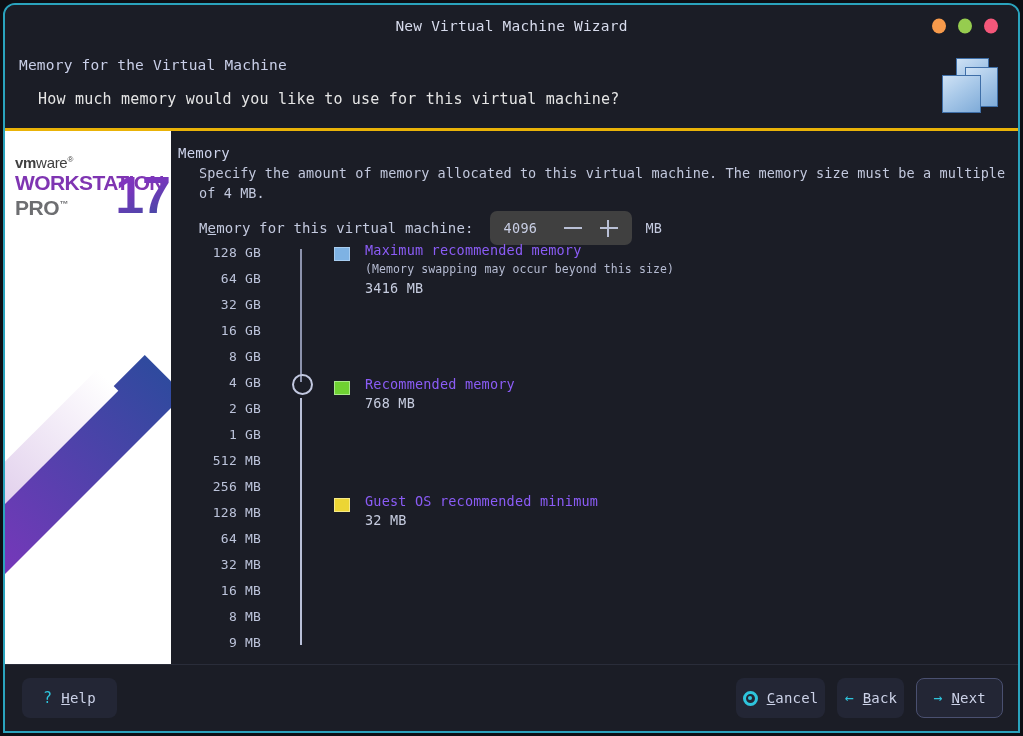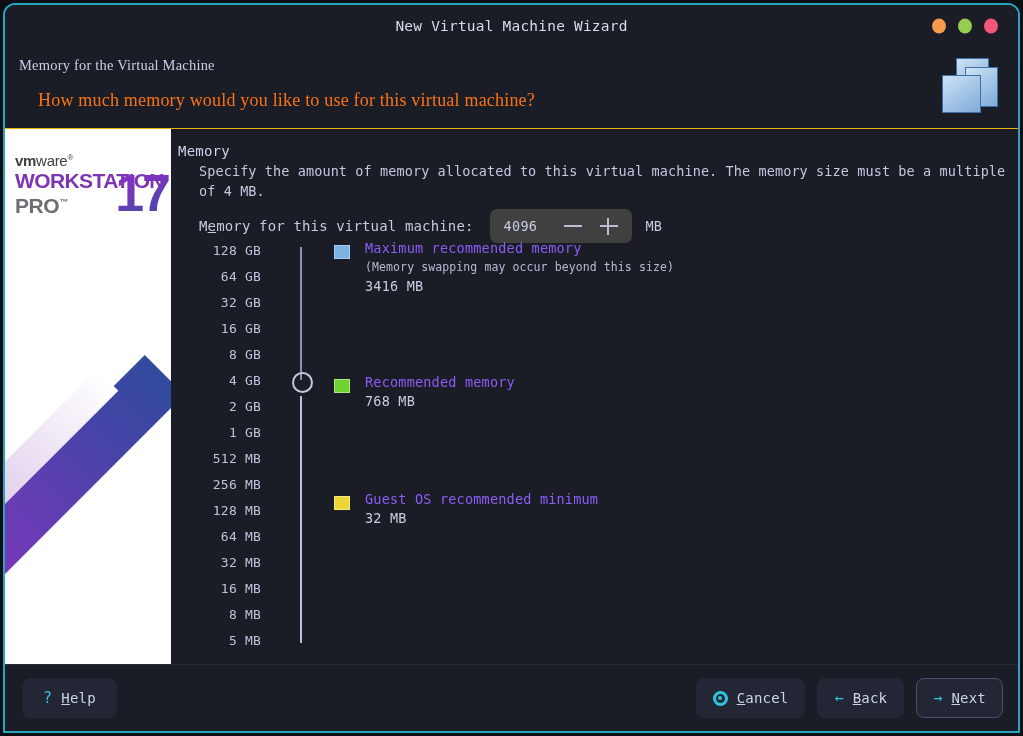--- a/index.html
+++ b/index.html
@@ -63,37 +63,36 @@
   .dot.amber  { background: #f79a4b; }
   .dot.green  { background: #96cc4f; }
   .dot.red    { background: #f4577a; }
 
   
   .header {
     position: relative;
     flex: 0 0 76px;
     background: #1b1d26;
     padding: 6px 0 0 0;
-    border-bottom: 1px solid #eab308;
-    font-family: Liberation Serif, serif;
+    border-bottom: 3px solid #eab308;
   }
   .header-title {
     position: absolute;
     left: 14px;
     top: 11px;
     font-size: 14.5px;
     color: #c9cfe8;
     letter-spacing: 0.2px;
   }
   .header-sub {
     position: absolute;
     left: 33px;
     top: 44px;
-    font-size: 18px;
-    color: #f97316;
+    font-size: 15px;
+    color: #e5e5e5;
     letter-spacing: 0.2px;
   }
   .header-icon {
     position: absolute;
     right: 18px;
     top: 12px;
     width: 62px;
     height: 56px;
   }
   .hi-rect {
@@ -366,21 +365,21 @@
     align-items: center;
   }
   .btn {
     background: #232635;
     border: none;
     border-radius: 8px;
     height: 40px;
     display: inline-flex;
     align-items: center;
     gap: 9px;
-    padding: 0 17px;
+    padding: 0 7px;
     font-family: "DejaVu Sans Mono", "Liberation Mono", monospace;
     font-size: 14px;
     color: #ccd2e8;
     cursor: pointer;
     letter-spacing: 0.2px;
   }
   .btn.help { margin-left: 17px; padding: 0 21px; }
   .btn-group {
     position: absolute;
     right: 15px;
@@ -475,21 +474,21 @@
           <div class="tick">4 GB</div>
           <div class="tick">2 GB</div>
           <div class="tick">1 GB</div>
           <div class="tick">512 MB</div>
           <div class="tick">256 MB</div>
           <div class="tick">128 MB</div>
           <div class="tick">64 MB</div>
           <div class="tick">32 MB</div>
           <div class="tick">16 MB</div>
           <div class="tick">8 MB</div>
-          <div class="tick">5 MB</div>
+          <div class="tick">9 MB</div>
         </div>
 
         <div class="slider">
           <div class="track-top"></div>
           <div class="track-bottom"></div>
           <div class="handle"></div>
         </div>
 
         <div class="legend-item legend-1">
           <div class="swatch sw-blue"></div>

